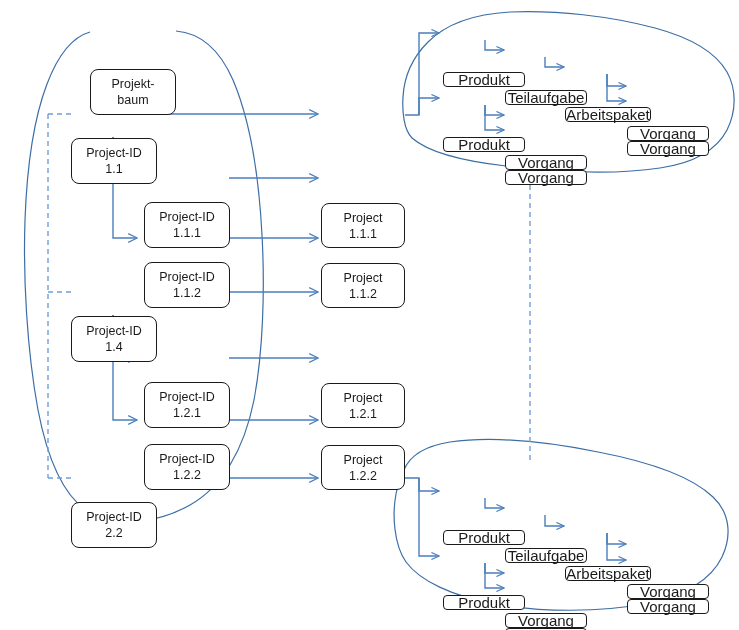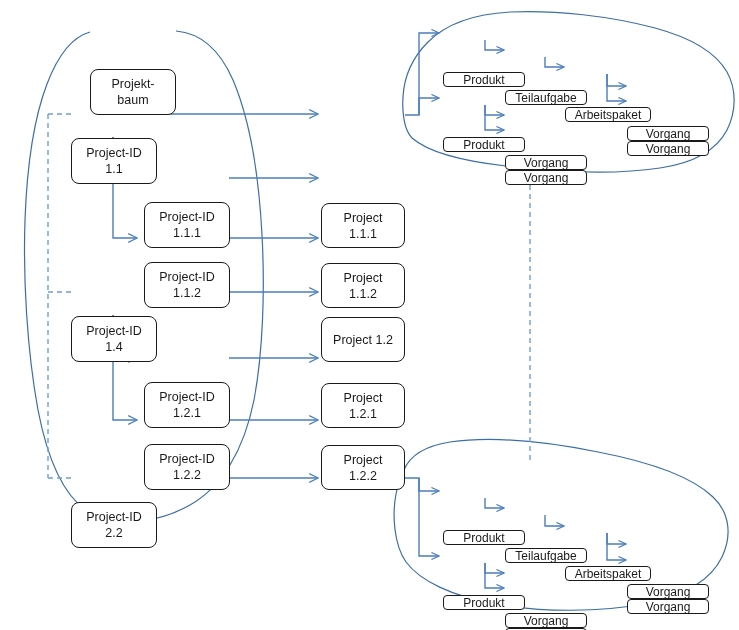--- a/index.html
+++ b/index.html
@@ -35,21 +35,21 @@
     color: #1a1a1a;
     font-size: 12.5px;
     line-height: 16px;
     text-align: center;
     z-index: 5;
     margin-top: 47px;
   }
   .node.small {
     border-radius: 4px;
     border-width: 1.2px;
-    font-size: 12px;
+    font-size: 15px;
     line-height: 12px;
     padding: 0 2px;
   }
   .node-line {
     display: block;
     white-space: nowrap;
   }
 </style>
 </head>
 <body>
@@ -176,24 +176,20 @@
   </div>
 
   <div class="node" style="left:321px; top:156px; width:84px; height:45px;">
     <span class="node-line">Project</span>
     <span class="node-line">1.1.1</span>
   </div>
   <div class="node" style="left:321px; top:216px; width:84px; height:45px;">
     <span class="node-line">Project</span>
     <span class="node-line">1.1.2</span>
   </div>
-  <div class="node" style="left:321px; top:270px; width:84px; height:45px;">
-    <span class="node-line">Project 1.2</span>
-
-  </div>
   <div class="node" style="left:321px; top:336px; width:84px; height:45px;">
     <span class="node-line">Project</span>
     <span class="node-line">1.2.1</span>
   </div>
   <div class="node" style="left:321px; top:398px; width:84px; height:45px;">
     <span class="node-line">Project</span>
     <span class="node-line">1.2.2</span>
   </div>
 
   <div class="node small" style="left:443px; top:25px; width:82px; height:15px;">

